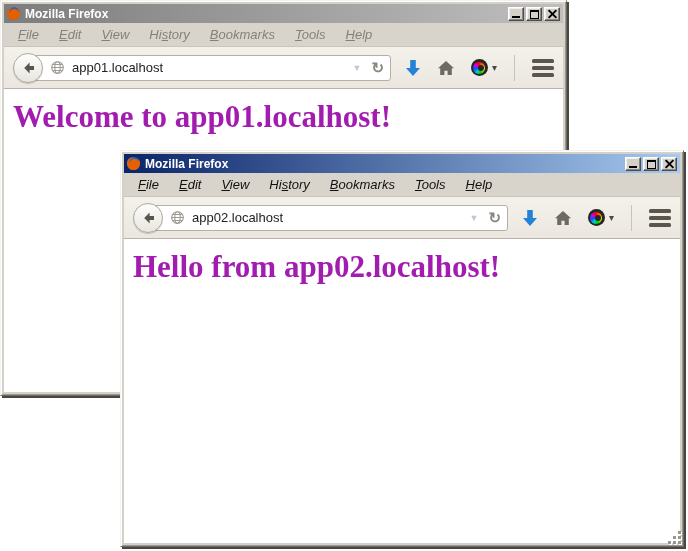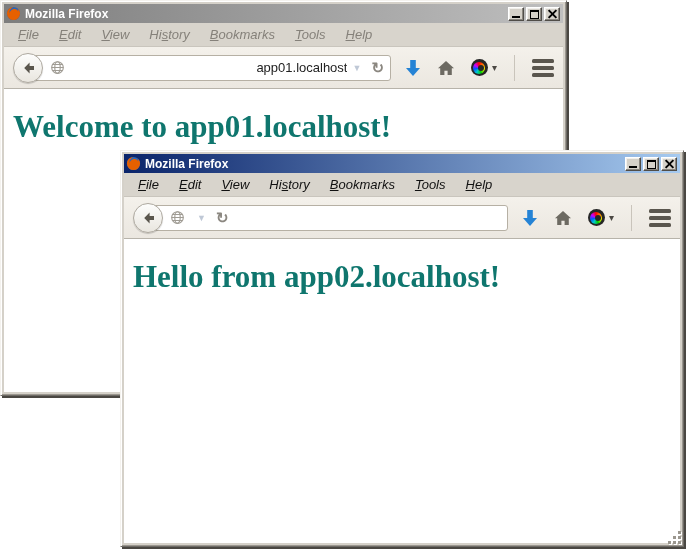--- a/index.html
+++ b/index.html
@@ -35,21 +35,21 @@
   
   .menubar{height:23px;flex:0 0 23px;display:flex;align-items:center;padding-left:4px;
     background:var(--menubar_bg);border-bottom:1px solid #c9c5bd;font-size:13px;}
   .menu-item{padding:2px 10px;white-space:nowrap;font-style:italic;}
   .fx-window.active   .menu-item{color:var(--menu_text_active);}
   .fx-window.inactive .menu-item{color:var(--menu_text_inactive);}
 
   
   .toolbar{height:41px;flex:0 0 41px;display:flex;align-items:center;padding:0 9px;
     background:linear-gradient(var(--toolbar_bg_top),var(--toolbar_bg_bottom));
-    border-bottom:1px solid #b7b3aa;text-align:right;}
+    border-bottom:1px solid #b7b3aa;}
   .nav-group{display:flex;align-items:center;flex:1;min-width:0;margin-right:14px;}
   .back-btn{width:30px;height:30px;border-radius:50%;flex:0 0 30px;z-index:2;
     background:linear-gradient(#fdfdfc,#e9e6df);border:1px solid #aeA9a0;box-sizing:border-box;
     box-shadow:0 1px 1px rgba(0,0,0,.18);display:flex;align-items:center;justify-content:center;}
   .urlbar{flex:1;height:26px;margin-left:-15px;min-width:0;box-sizing:border-box;
     background:#fff;border:1px solid #b6b0a4;border-radius:3px;
     display:flex;align-items:center;padding:0 6px 0 21px;}
   .globe{width:15px;height:15px;margin-right:7px;flex:0 0 15px;}
   .url-text{flex:1;font-size:13px;color:var(--url_text);white-space:nowrap;overflow:hidden;}
   .url-drop{color:#bfc8d6;font-size:9px;padding:0 5px;}
@@ -60,22 +60,22 @@
   .addon-wheel{width:12px;height:12px;border-radius:50%;position:relative;
     background:conic-gradient(#f00,#ff8000,#ff0,#0c0,#0cc,#05f,#c0f,#f00);}
   .addon-wheel::after{content:"";position:absolute;right:1px;top:3px;width:6px;height:6px;border-radius:50%;background:#262626;}
   .addon-caret{font-size:10px;color:#4c4944;}
   .tsep{width:1px;height:26px;background:#c9c4bb;margin:0 1px;}
   .hamburger{display:flex;flex-direction:column;gap:3px;}
   .hamburger span{width:22px;height:4px;border-radius:1.5px;background:#5a564e;}
 
   
   .content{flex:1;background:var(--content_bg);overflow:hidden;position:relative;}
-  .content h1{margin:20px 0 0 9px;font-family:"Liberation Serif",serif;font-weight:bold;
-    font-size:31px;color:#0f766e;white-space:nowrap;}
+  .content h1{margin:10px 0 0 9px;font-family:"Liberation Serif",serif;font-weight:bold;
+    font-size:31px;color:#a21caf;white-space:nowrap;}
 
   .resize-grip{position:absolute;right:1px;bottom:1px;width:14px;height:14px;}
   .resize-grip i{position:absolute;width:3px;height:3px;background:#9b978f;box-shadow:1px 1px 0 #ffffff;}
   .resize-grip i:nth-child(1){right:1px;bottom:1px;}
   .resize-grip i:nth-child(2){right:6px;bottom:1px;}
   .resize-grip i:nth-child(3){right:11px;bottom:1px;}
   .resize-grip i:nth-child(4){right:1px;bottom:6px;}
   .resize-grip i:nth-child(5){right:6px;bottom:6px;}
   .resize-grip i:nth-child(6){right:1px;bottom:11px;}
 </style>
@@ -199,20 +199,21 @@
           <svg width="16" height="16" viewBox="0 0 16 16">
               <path d="M9.6 2.6 4.2 8l5.4 5.4V10H14V6H9.6z" fill="#5a564d"></path>
             </svg>
         </div>
         <div class="urlbar">
           <svg class="globe" viewBox="0 0 16 16" fill="none" stroke="#a09c94" stroke-width="1.2">
               <circle cx="8" cy="8" r="6.2"></circle>
               <ellipse cx="8" cy="8" rx="2.9" ry="6.2"></ellipse>
               <path d="M1.8 8h12.4M2.7 4.8h10.6M2.7 11.2h10.6"></path>
             </svg>
+          <span class="url-text">app02.localhost</span>
           <span class="url-drop">▼</span>
           <span class="url-reload">↻</span>
         </div>
       </div>
       <div class="tool-icons">
         <svg width="16" height="18" viewBox="0 0 16 18">
             <path d="M5.2 1h5.6v8H15l-7 8-7-8h4.2z" fill="#2583d5"></path>
           </svg>
         <svg width="18" height="16" viewBox="0 0 18 16">
             <path d="M9 1 1 8.2h2.2V15h4.2v-4.2h3.2V15h4.2V8.2H17z" fill="#6d6a62"></path>

